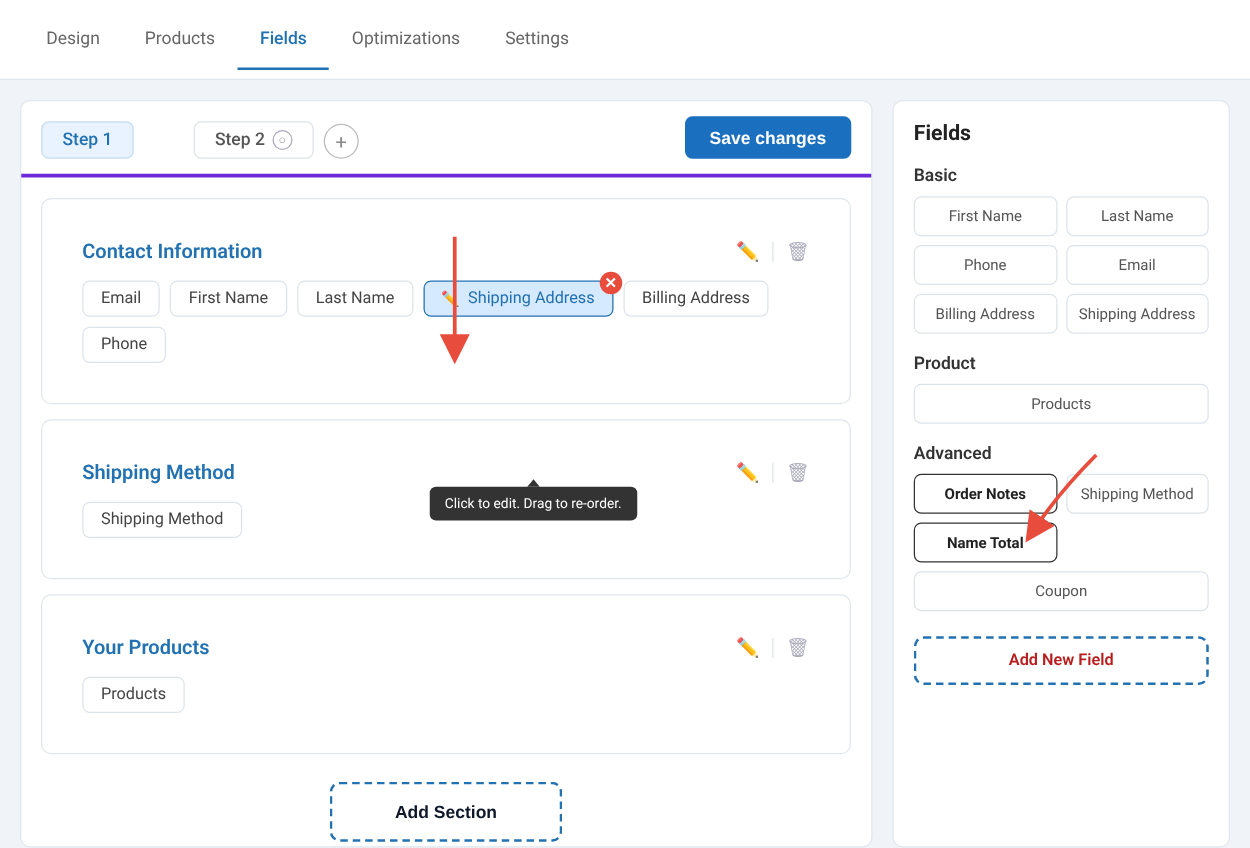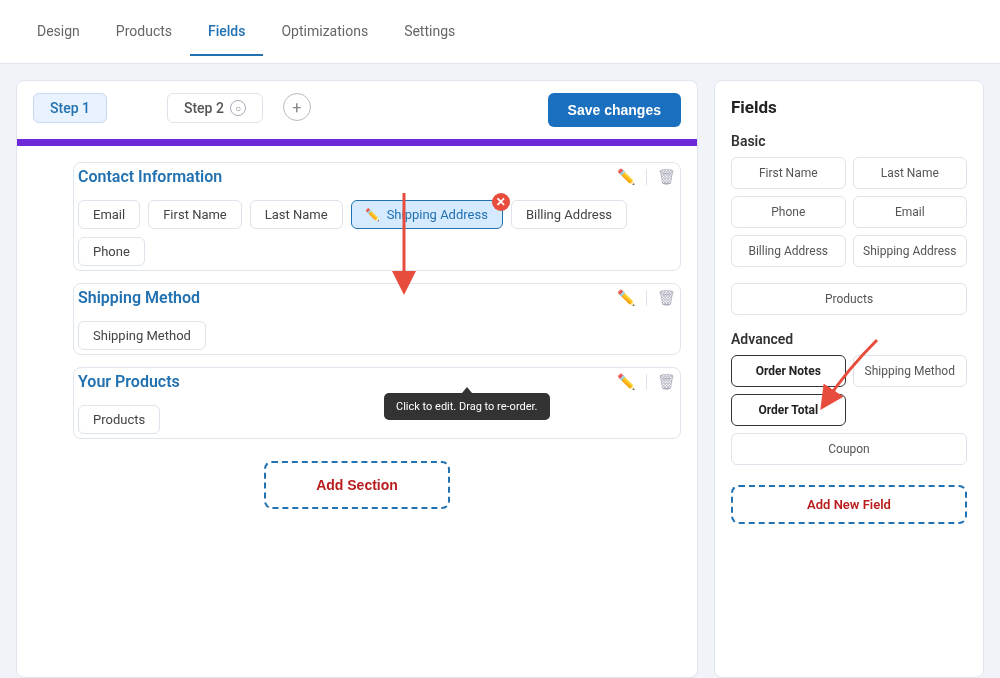--- a/index.html
+++ b/index.html
@@ -51,24 +51,24 @@
       background: #fff;
       border-radius: 8px;
       border: 1px solid #e0e6ed;
       display: flex;
       flex-direction: column;
     }
 
     
     .step-tabs-bar {
       display: flex;
-      align-items: flex-start;
+      align-items: flex-end;
       padding: 12px 16px;
-      border-bottom: 7px solid #6d28d9;
-      gap: 16px;
+      border-bottom: 3px solid #6d28d9;
+      gap: 4px;
     }
     .step-tab {
       padding: 6px 16px;
       border-radius: 6px;
       font-size: 14px;
       font-weight: 500;
       cursor: pointer;
       border: 1px solid transparent;
     }
     .step-tab.active {
@@ -131,24 +131,23 @@
       padding: 16px;
       display: flex;
       flex-direction: column;
       gap: 12px;
     }
 
     
     .section-card {
       border: 1px solid #e0e6ed;
       border-radius: 8px;
-      padding: 4px;
+      padding: 32px;
       background: #fff;
       position: relative;
-      margin-left: 40px;
     }
     .section-header {
       display: flex;
       align-items: center;
       justify-content: space-between;
       margin-bottom: 14px;
     }
     .section-title {
       font-size: 16px;
       font-weight: 600;
@@ -244,21 +243,21 @@
     
     .add-section-area {
       display: flex;
       justify-content: center;
       padding: 10px 0 4px;
     }
     .add-section-btn {
       border: 2px dashed #2271b1;
       border-radius: 8px;
       background: #fff;
-      color: #b91c1c;
+      color: #0f172a;
       font-size: 14px;
       font-weight: 600;
       padding: 14px 50px;
       cursor: pointer;
     }
 
     
     .right-panel {
       width: 270px;
       background: #fff;
@@ -429,31 +428,32 @@
         <div class="field-btn">First Name</div>
         <div class="field-btn">Last Name</div>
         <div class="field-btn">Phone</div>
         <div class="field-btn">Email</div>
         <div class="field-btn">Billing Address</div>
         <div class="field-btn">Shipping Address</div>
       </div>
     </div>
 
     <div>
+      <div class="field-group-label">Product</div>
       <div class="field-grid">
         <div class="field-btn wide">Products</div>
       </div>
     </div>
 
     <div>
       <div class="field-group-label">Advanced</div>
       <div class="field-grid">
         <div class="field-btn highlighted">Order Notes</div>
         <div class="field-btn">Shipping Method</div>
-        <div class="field-btn highlighted">Order Total</div>
+        <div class="field-btn highlighted">Name Total</div>
         <div class="field-btn wide">Coupon</div>
       </div>
     </div>
 
     <div class="add-new-field-btn">Add New Field</div>
 
     <div style="position:relative;">
       <svg style="position:absolute;top:-200px;right:80px;pointer-events:none;z-index:25;overflow:visible;" width="80" height="80">
         <defs>
           <marker id="arrowhead2" markerWidth="8" markerHeight="8" refX="4" refY="4" orient="auto">

